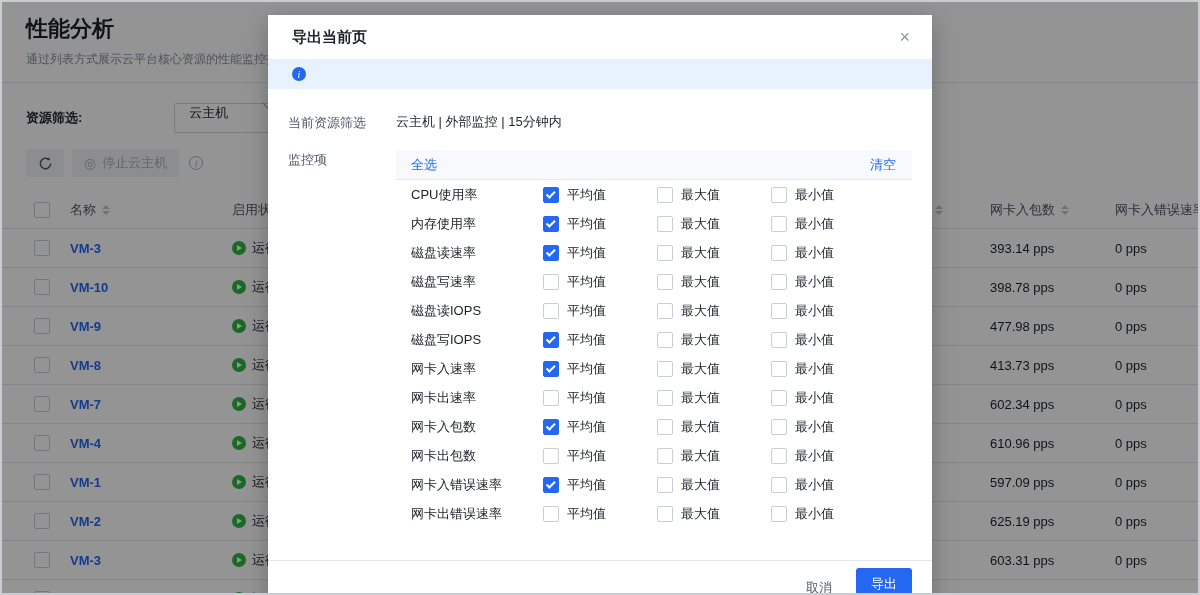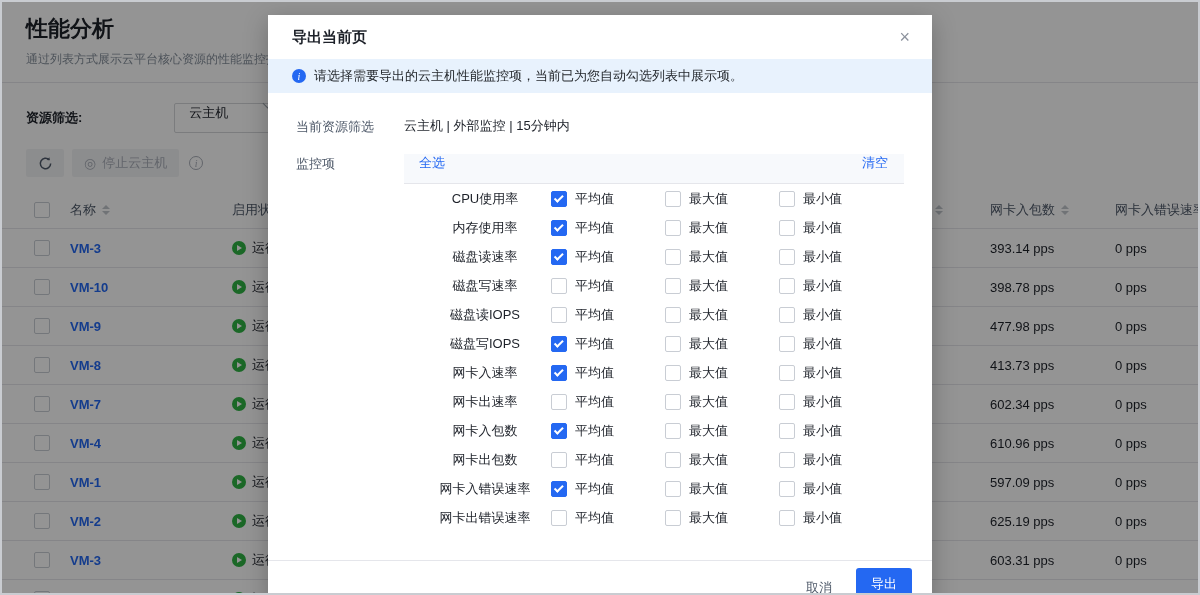--- a/index.html
+++ b/index.html
@@ -63,29 +63,29 @@
     background:#fff; border-radius:0 0 3px 3px; box-shadow:0 6px 24px rgba(0,0,0,.25);
     display:flex; flex-direction:column; }
   .m-head { flex:none; height:44px; display:flex; align-items:center; justify-content:space-between; padding:0 22px 0 24px; }
   .m-title { font-size:15px; font-weight:bold; color:#1d2129; }
   .m-close { font-size:18px; color:#8d939e; cursor:pointer; line-height:1; }
   .m-banner { flex:none; display:flex; align-items:center; gap:8px; background:#e8f2fd;
     padding:8px 24px; font-size:13px; color:#25292e; }
   .i-circ { display:inline-flex; align-items:center; justify-content:center; flex:none;
     width:14px; height:14px; border-radius:50%; background:#2468f2; color:#fff;
     font-size:10px; font-style:italic; font-family:"Liberation Serif",serif; }
-  .m-body { flex:1; padding:24px 28px 0; overflow:hidden; }
+  .m-body { flex:1; padding:24px 20px 0; overflow:hidden; }
   .f-row { display:flex; margin-bottom:18px; }
   .f-label { flex:none; width:108px; font-size:13px; color:#4e5969; padding-top:1px; }
   .f-value { font-size:13px; color:#1d2129; }
   .panel { flex:1; }
   .panel-head { height:30px; background:#f7f9fc; border-bottom:1px solid #e5e6eb;
-    display:flex; align-items:flex-start; justify-content:space-between; padding:0 16px 0 15px; }
+    display:flex; align-items:center; justify-content:space-between; padding:0 16px 0 15px; }
   .link { font-size:13px; color:#2468f2; text-decoration:none; cursor:pointer; }
-  .mrow { display:flex; align-items:center; height:29px; padding-left:15px;text-align:center; }
+  .mrow { display:flex; align-items:center; height:29px; padding-left:15px; }
   .m-name { flex:none; width:132px; font-size:13px; color:#1d2129; }
   .opt { flex:none; width:114px; display:flex; align-items:center; gap:8px; cursor:pointer; }
   .opt-label { font-size:13px; color:#1d2129; }
   .m-foot { flex:none; height:46px; border-top:1px solid #e5e6eb;
     display:flex; align-items:center; justify-content:flex-end; gap:14px; padding:0 20px; }
   .btn-text { border:none; background:none; font-size:13px; color:#4e5969; padding:6px 10px; cursor:pointer;margin-top:9px; }
   .btn-primary { border:none; background:#2468f2; color:#fff; font-size:13px;
     padding:7px 15px; border-radius:3px; cursor:pointer; }
 </style>
 </head>
@@ -311,21 +311,20 @@
 
   <div class="overlay"></div>
 
   <div class="modal">
     <div class="m-head">
       <span class="m-title">导出当前页</span>
       <span class="m-close">×</span>
     </div>
     <div class="m-banner">
       <span class="i-circ">i</span>
-      <span>请选择需要导出的云主机性能监控项，当前已为您自动勾选列表中展示项。</span>
     </div>
     <div class="m-body">
       <div class="f-row">
         <span class="f-label">当前资源筛选</span>
         <span class="f-value">云主机 | 外部监控 | 15分钟内</span>
       </div>
       <div class="f-row">
         <span class="f-label">监控项</span>
         <div class="panel">
           <div class="panel-head">

